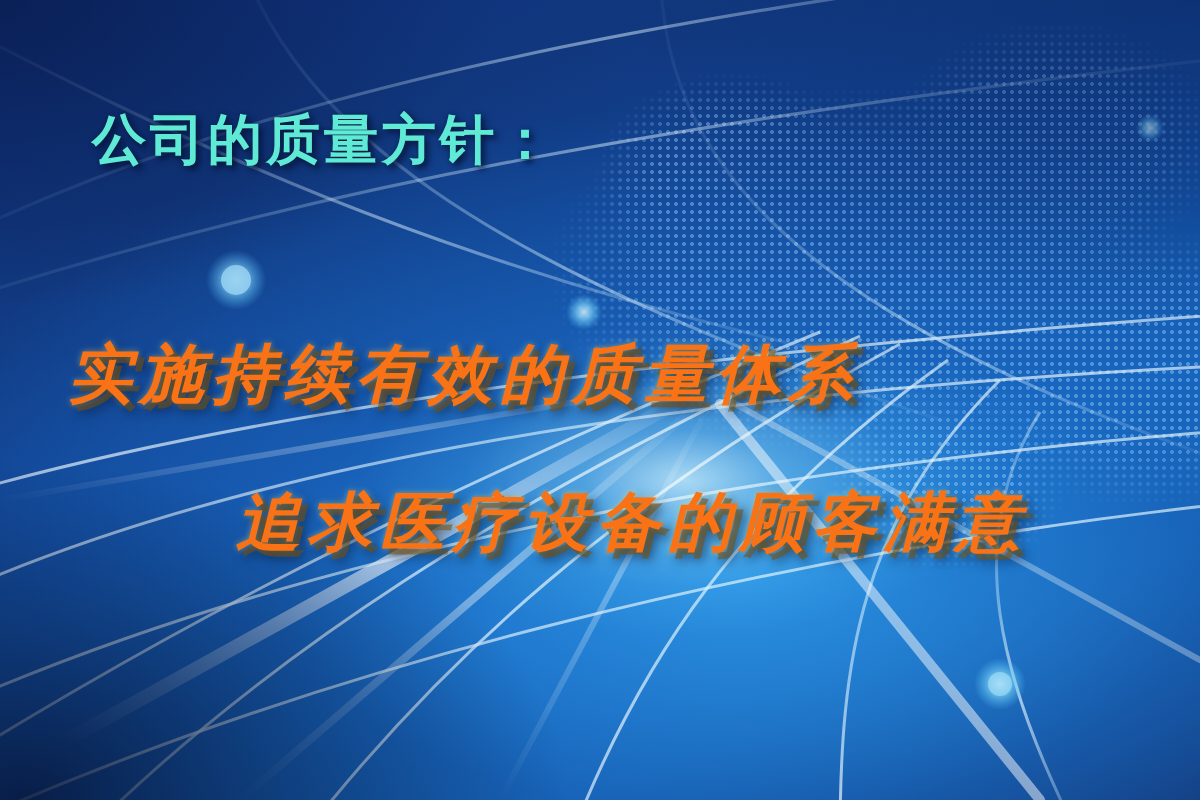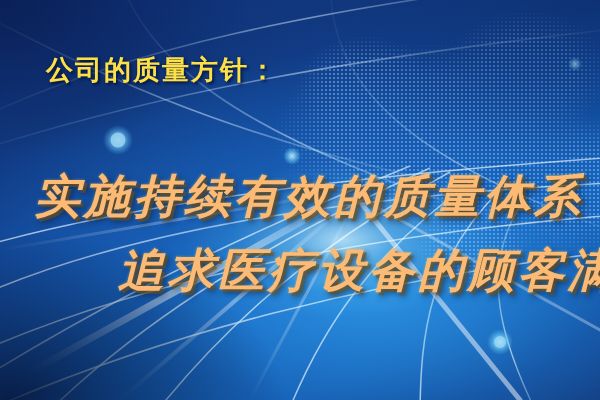--- a/index.html
+++ b/index.html
@@ -53,33 +53,33 @@
       radial-gradient(38% 28% at 57% 60%, rgba(210,240,255,0.75) 0%, rgba(150,215,255,0.35) 22%, rgba(90,180,255,0.10) 48%, rgba(0,0,0,0) 70%);
     mix-blend-mode:screen;
   }
   .bg-rays{mix-blend-mode:screen;opacity:.9;}
 
   .bg-svg{position:absolute;inset:0;width:600px;height:400px;}
 
   
   .heading{
     position:absolute;left:46px;top:52px;
-    font-size:27px;font-weight:bold;color:#fde047;
+    font-size:27px;font-weight:bold;color:#5eead4;
     letter-spacing:2px;
     text-shadow:2px 2px 3px rgba(4,16,48,.75),0 0 2px rgba(10,30,70,.6);
     white-space:nowrap;
   }
   .policy-line{
     position:absolute;
     white-space:nowrap;
-    font-size:46px;
+    font-size:32px;
     font-weight:bold;
     font-style:italic;
     letter-spacing:4px;
-    color:#fdba74;
+    color:#f97316;
     text-shadow:
        3px 3px 0 rgba(120,80,10,.55),
        4px 4px 6px rgba(10,25,60,.70),
        0 0 3px rgba(255,240,120,.45);
   }
   .line-1{left:34px;top:166px;}
   .line-2{left:118px;top:240px;}
 </style>
 </head>
 <body>

